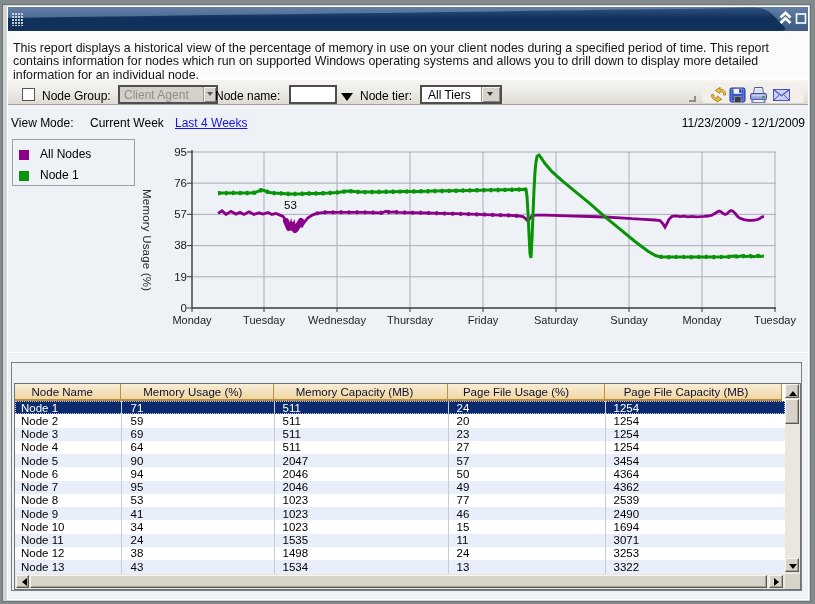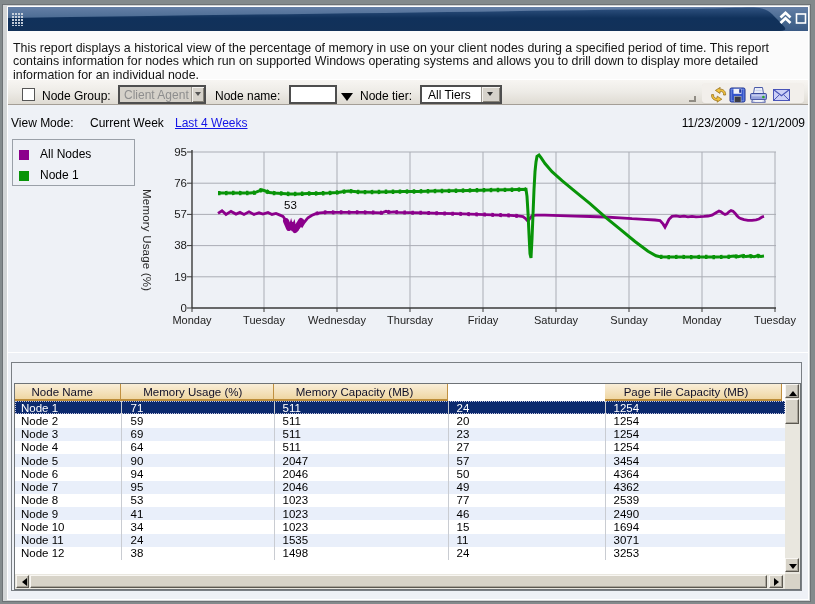--- a/index.html
+++ b/index.html
@@ -97,21 +97,21 @@
         <rect x="6" y="12" width="2" height="1"></rect>
         <rect x="9" y="12" width="2" height="1"></rect>
 </g>
     </svg>
 
 <div class="desc">This report displays a historical view of the percentage of memory in use on your client nodes during a specified period of time. This report<br>contains information for nodes which run on supported Windows operating systems and allows you to drill down to display more detailed<br>information for an individual node.</div>
 
 <div id="toolbar">
  <div id="cb"></div>
  <div class="tb" style="left:34px">Node Group:</div>
- <div class="combo" style="left:110px;width:88px;background:#d5d1c9">
+ <div class="combo" style="left:110px;width:100px;background:#d5d1c9">
    <div class="fld" style="color:#8e8e8e;padding-left:4px">Client Agent</div>
    <div class="cbtn" style="width:13px">
           <div class="tri" style="border-top-color:#555"></div>
         </div>
  </div>
  <div class="tb" style="left:207px">Node name:</div>
  <div class="combo" style="left:281px;width:48px;background:#fff"></div>
  <div class="tri" style="left:333px;top:13px;border:6.5px solid transparent;border-top:8px solid #000;border-bottom:none"></div>
  <div class="tb" style="left:352px">Node tier:</div>
  <div class="combo" style="left:412px;width:82px;background:#fff">
@@ -233,20 +233,21 @@
 <div class="xl" style="left:646px">Monday</div>
 <div class="xl" style="left:719px">Tuesday</div>
 
 <div id="split"></div>
 
 <div id="lower">
  <div id="tablebox">
   <div class="hcell" style="left:0;width:105.5px"><span style="position:relative;left:-5px">Node Name</span></div>
   <div class="hcell" style="left:105.5px;width:153.5px"><span style="position:relative;left:-4px">Memory Usage (%)</span></div>
   <div class="hcell" style="left:259px;width:174px"><span style="position:relative;left:-6px">Memory Capacity (MB)</span></div>
+  <div class="hcell" style="left:433px;width:157px"><span style="position:relative;left:-10px">Page File Usage (%)</span></div>
   <div class="hcell" style="left:590px;width:177px"><span style="position:relative;left:-7px">Page File Capacity (MB)</span></div>
   <div id="rows" style="position:absolute;left:0;top:17px;width:770px;height:173px">
   <div class="row" style="top:0.00px;background:#0c2a6e;color:#fff;outline:1px dotted #c8c8e0;outline-offset:-1px;">
             <div class="vline" style="left:106px"></div>
             <div class="vline" style="left:259px"></div>
             <div class="vline" style="left:433px"></div>
             <div class="vline" style="left:590px"></div>
             <div class="c" style="left:6px">Node 1</div>
             <div class="c" style="left:115.5px">71</div>
             <div class="c" style="left:267.5px">511</div>
@@ -367,20 +368,31 @@
             <div class="vline" style="left:106px"></div>
             <div class="vline" style="left:259px"></div>
             <div class="vline" style="left:433px"></div>
             <div class="vline" style="left:590px"></div>
             <div class="c" style="left:6px">Node 12</div>
             <div class="c" style="left:115.5px">38</div>
             <div class="c" style="left:267.5px">1498</div>
             <div class="c" style="left:441.5px">24</div>
             <div class="c" style="left:598.5px">3253</div>
           </div>
+  <div class="row" style="top:159.24px;background:#e9effa;color:#000;">
+            <div class="vline" style="left:106px"></div>
+            <div class="vline" style="left:259px"></div>
+            <div class="vline" style="left:433px"></div>
+            <div class="vline" style="left:590px"></div>
+            <div class="c" style="left:6px">Node 13</div>
+            <div class="c" style="left:115.5px">43</div>
+            <div class="c" style="left:267.5px">1534</div>
+            <div class="c" style="left:441.5px">13</div>
+            <div class="c" style="left:598.5px">3322</div>
+          </div>
   </div>
   <div class="sb" style="position:absolute;right:0;top:0;width:15px;height:190px"></div>
   <div class="sbtn" style="right:1px;top:0px;width:14px;height:14px">
           <div class="arr" style="left:3px;top:2px;border-bottom:5px solid #000"></div>
         </div>
   <div class="sbtn" style="right:1px;top:15px;width:14px;height:25px"></div>
   <div class="sbtn" style="right:1px;top:174px;width:14px;height:14px">
           <div class="arr" style="left:3px;top:5px;border-top:5px solid #000"></div>
         </div>
   <div style="position:absolute;right:0;bottom:0;width:15px;height:15px;background:#d7d3c8"></div>

